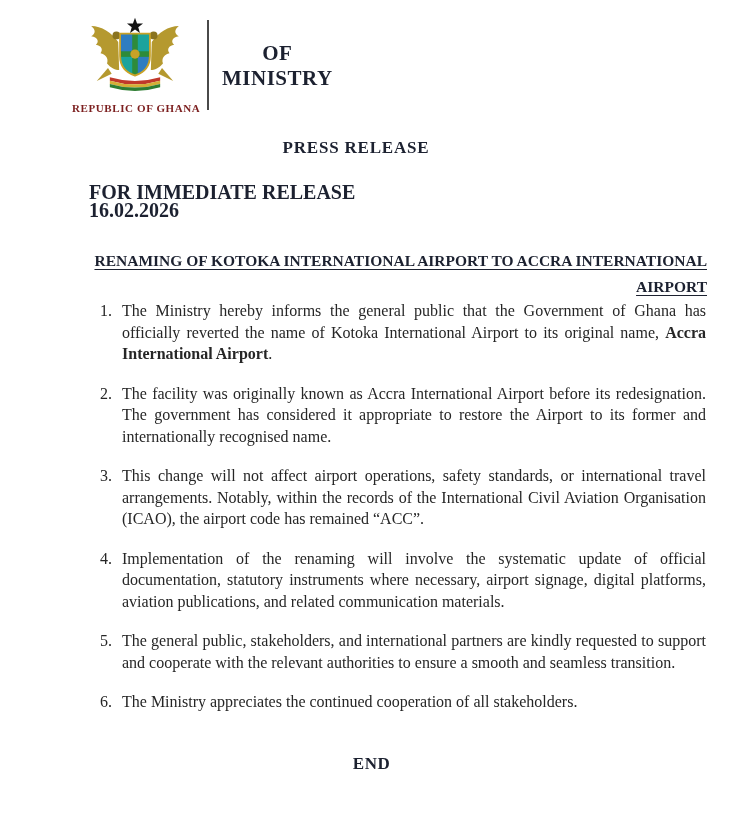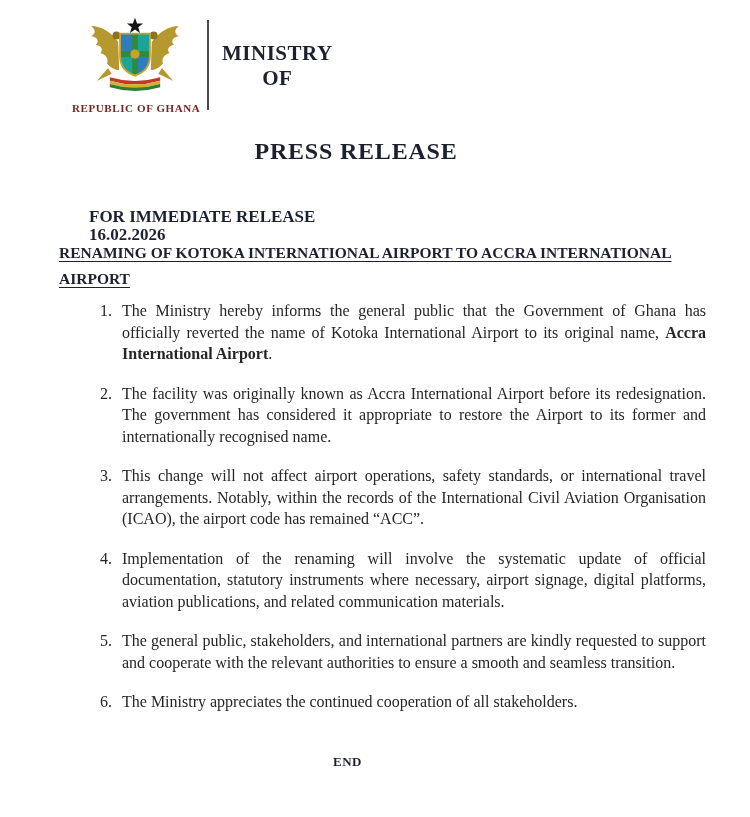--- a/index.html
+++ b/index.html
@@ -18,40 +18,40 @@
   }
   .vdivider { width:2px; background:#4a4a4a; margin:6px 13px 4px 9px; }
   .ministry {
     align-self:center; text-align:center; font-weight:bold;
     font-size:21px; line-height:25px; letter-spacing:0.5px; padding-top:4px;
   }
 
   
   .doc-title {
     position:absolute; top:138px; left:0; width:712px; margin:0;
-    text-align:center; font-size:24px; font-weight:bold; letter-spacing:0.8px;
+    text-align:center; font-size:17px; font-weight:bold; letter-spacing:0.8px;
   }
-  .release-info { position:absolute; top:183px; left:89px; font-weight:bold; font-size:17px; line-height:18px;margin-top:25px; }
+  .release-info { position:absolute; top:183px; left:89px; font-weight:bold; font-size:20px; line-height:18px; }
   .subject {
-    position:absolute; top:236px; left:55px; width:640px; margin:4px;
-    text-align:left; font-size:15.5px; font-weight:bold; line-height:26px;
+    position:absolute; top:236px; left:55px; width:640px; margin:12px;
+    text-align:right; font-size:15.5px; font-weight:bold; line-height:26px;
   }
   .subject .uline { text-decoration:underline; text-underline-offset:3px; }
 
   
   .body-list { position:absolute; top:300px; left:100px; width:606px; }
   .body-item { display:flex; margin-bottom:18px; font-size:16px; line-height:21.5px; }
   .body-item .num { flex:0 0 22px; width:22px; }
   .body-item .txt { flex:1; text-align:justify; }
   .body-item .txt b { font-weight:bold; }
 
   
   .end-mark {
     position:absolute; top:754px; left:0; width:695px; text-align:center;
-    font-weight:bold; font-size:13px; letter-spacing:0.5px;
+    font-weight:bold; font-size:17px; letter-spacing:0.5px;padding-left:24px;
   }
 
   .ink { color:#1c2130; }
 </style>
 </head>
 <body>
 
 <div class="page">
 
   <header class="masthead">
@@ -95,22 +95,22 @@
           <path d="M38 71.5 Q65 79.5 92 71.5 L92 75 Q65 83 38 75 Z" fill="#d4af37"></path>
           <path d="M38 75 Q65 83 92 75 L92 78.5 Q65 86.5 38 78.5 Z" fill="#2e7d32"></path>
         </g>
       </svg>
       <div class="logo-caption" style="color:#7c1f1f">REPUBLIC OF GHANA</div>
     </div>
 
     <div class="vdivider"></div>
 
     <div class="ministry ink">
+      <div>OF</div>
       <div>MINISTRY</div>
-      <div>OF</div>
     </div>
   </header>
 
   <h1 class="doc-title ink">PRESS RELEASE</h1>
 
   <div class="release-info ink">
     <div>FOR IMMEDIATE RELEASE</div>
     <div>16.02.2026</div>
   </div>
 

